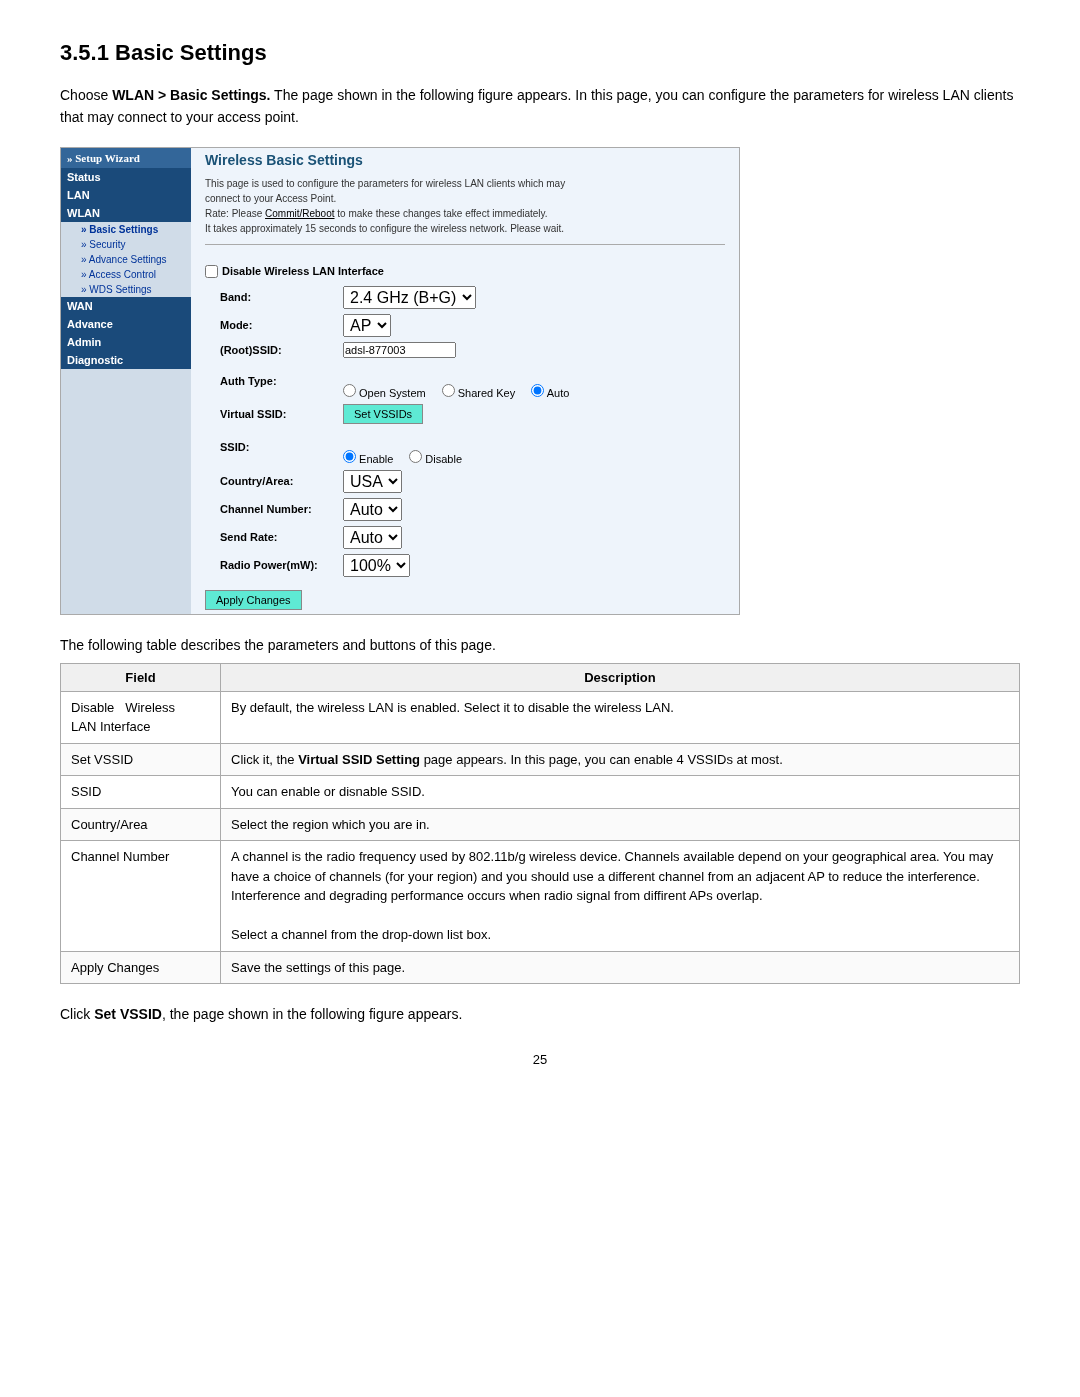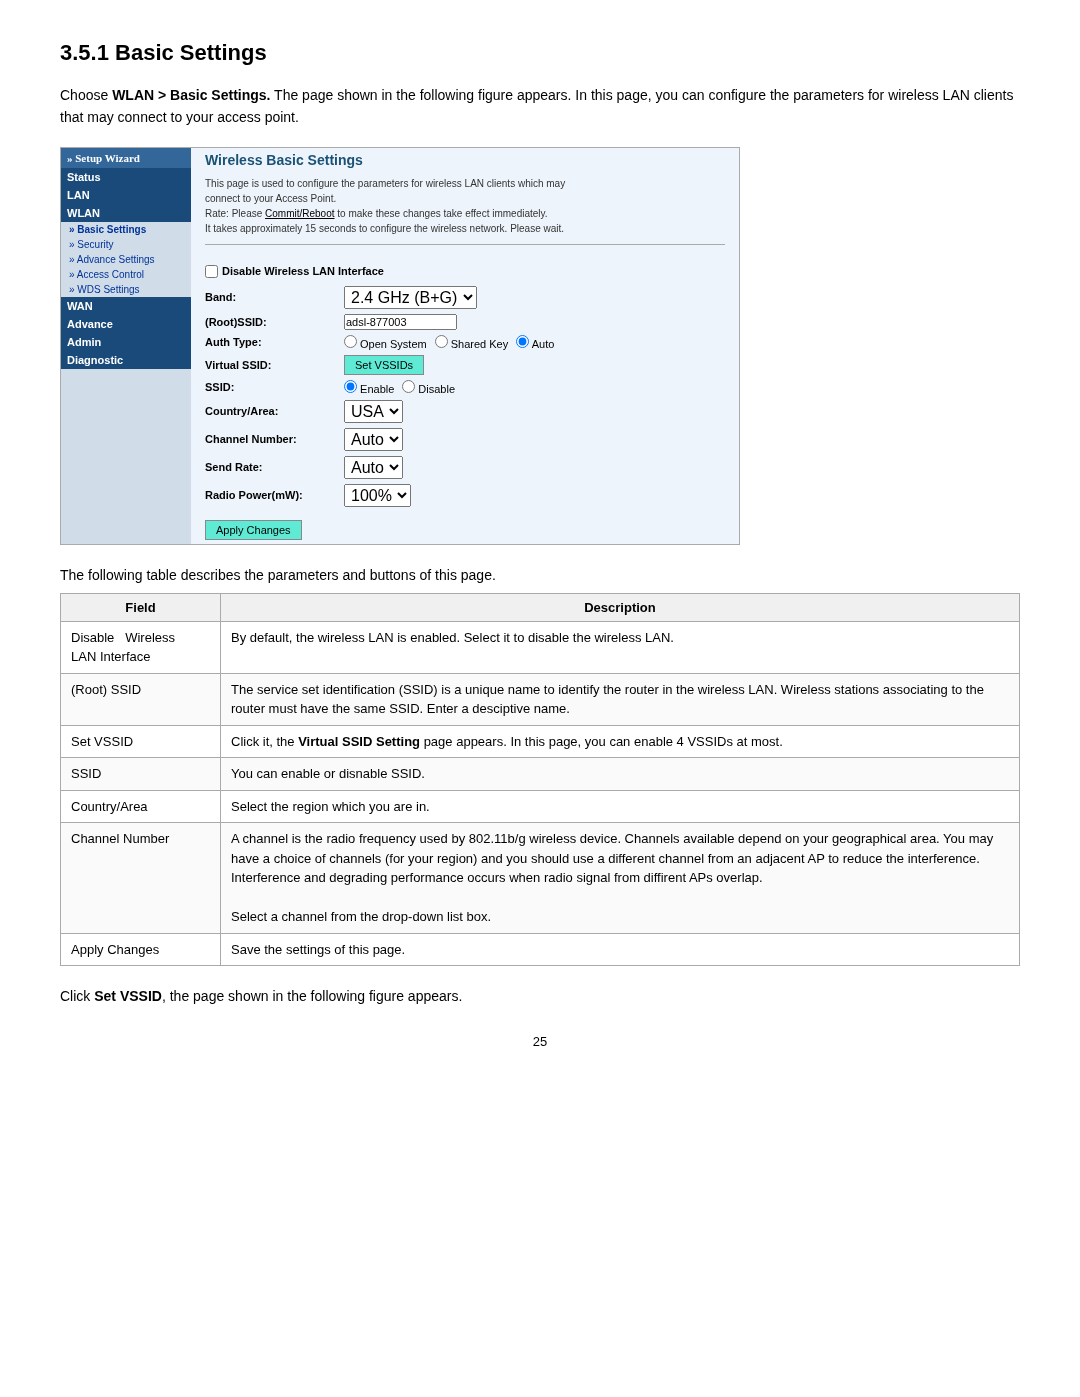--- a/index.html
+++ b/index.html
@@ -51,21 +51,21 @@
       background: #1a4a7a;
       color: #fff;
       font-size: 11px;
       font-weight: bold;
       padding: 3px 6px;
       font-family: Arial, sans-serif;
     }
     .router-sidebar .sidebar-item {
       color: #003399;
       font-size: 10px;
-      padding: 2px 8px;
+      padding: 2px 20px;
       font-family: Arial, sans-serif;
       text-decoration: none;
       display: block;
     }
     .router-sidebar .sidebar-item.active {
       color: #003399;
       font-weight: bold;
     }
     .router-content {
       flex: 1;
@@ -91,35 +91,36 @@
     .router-content .info-box .note { color: #333; }
     .router-content .info-box a { color: #000; text-decoration: underline; }
 
     .form-section { font-family: Arial, sans-serif; font-size: 11px; }
     .form-row {
       display: flex;
       align-items: center;
       margin-bottom: 5px;
     }
     .form-label {
-      width: 139px;
+      width: 123px;
       font-weight: bold;
       font-size: 11px;
       color: #000;
+      margin-left: 15px;
     }
     .disable-row {
       margin-bottom: 8px;
       font-size: 11px;
       display: flex;
       align-items: center;
       gap: 4px;
     }
     .disable-row label { font-weight: bold; }
     select.small-select { font-size: 16px; padding: 1px 2px; }
-    .radio-group { display: flex; gap: 8px; align-items: flex-end; font-size: 11px; }
+    .radio-group { display: flex; gap: 16px; align-items: flex-end; font-size: 11px; margin-top: 21px; }
     .radio-group label { font-weight: normal; }
     .apply-btn {
       background: #5eead4;
       border: 1px solid #888;
       padding: 3px 10px;
       font-size: 11px;
       cursor: pointer;
       margin-top: 8px;
     }
 
@@ -213,20 +214,26 @@
         <label>Disable Wireless LAN Interface</label>
       </div>
 
       <div class="form-row">
         <div class="form-label">Band:</div>
         <select class="small-select">
           <option>2.4 GHz (B+G)</option>
         </select>
       </div>
 
+      <div class="form-row">
+        <div class="form-label">Mode:</div>
+        <select class="small-select">
+          <option>AP</option>
+        </select>
+      </div>
 
       <div class="form-row">
         <div class="form-label">(Root)SSID:</div>
         <input type="text" value="adsl-877003" style="font-size: 11px; width: 113px;">
       </div>
 
       <div class="form-row">
         <div class="form-label">Auth Type:</div>
         <div class="radio-group">
           <label><input type="radio" name="auth" style=""> Open System</label>
@@ -291,24 +298,20 @@
       <th>Field</th>
       <th>Description</th>
     </tr>
   </thead>
   <tbody>
     <tr>
       <td class="field-col">Disable &nbsp; Wireless &nbsp; LAN Interface</td>
       <td>By default, the wireless LAN is enabled. Select it to disable the wireless LAN.</td>
     </tr>
     <tr>
-      <td class="field-col">(Root) SSID</td>
-      <td>The service set identification (SSID) is a unique name to identify the router in the wireless LAN. Wireless stations associating to the router must have the same SSID. Enter a desciptive name.</td>
-    </tr>
-    <tr>
       <td class="field-col">Set VSSID</td>
       <td>Click it, the <strong>Virtual SSID Setting</strong> page appears. In this page, you can enable 4 VSSIDs at most.</td>
     </tr>
     <tr>
       <td class="field-col">SSID</td>
       <td>You can enable or disnable SSID.</td>
     </tr>
     <tr>
       <td class="field-col">Country/Area</td>
       <td>Select the region which you are in.</td>

